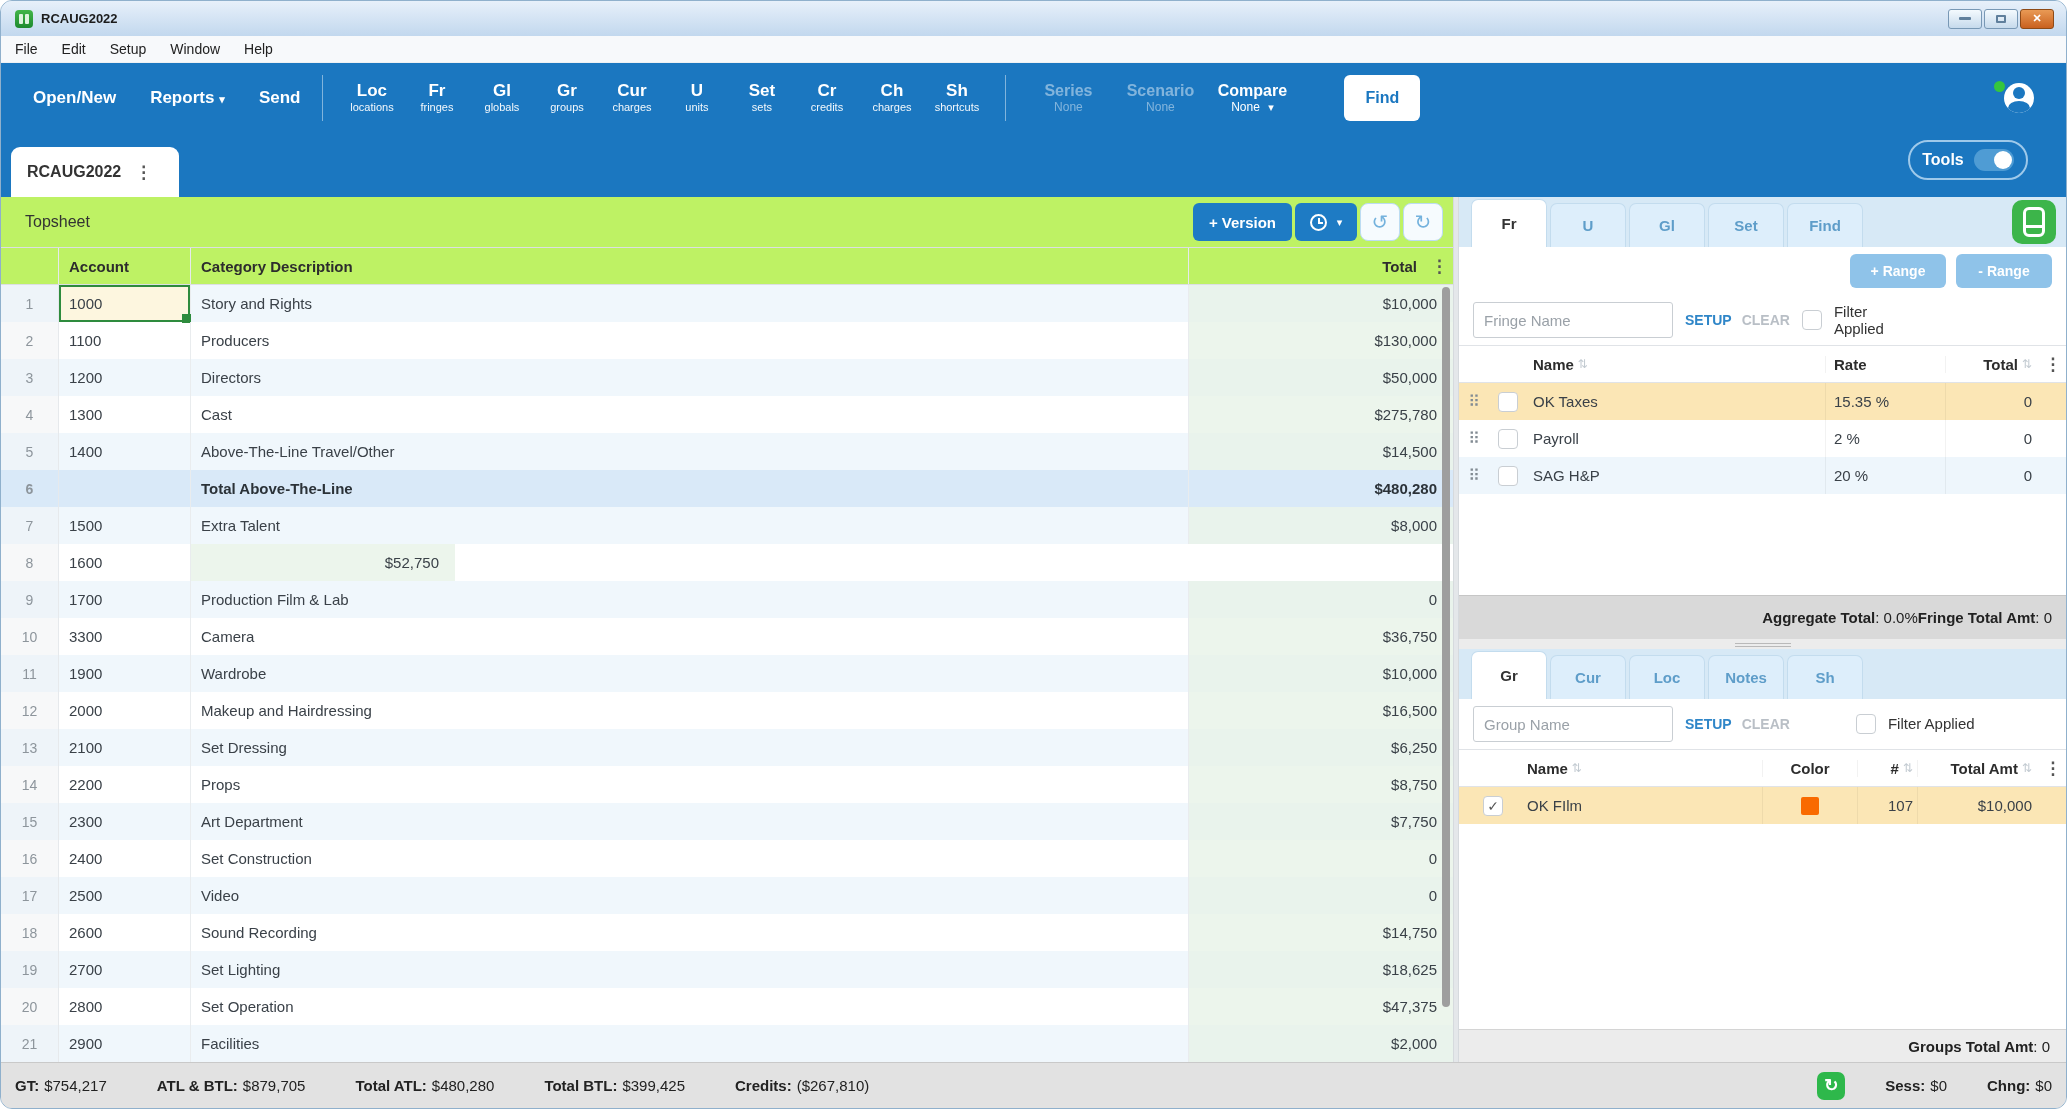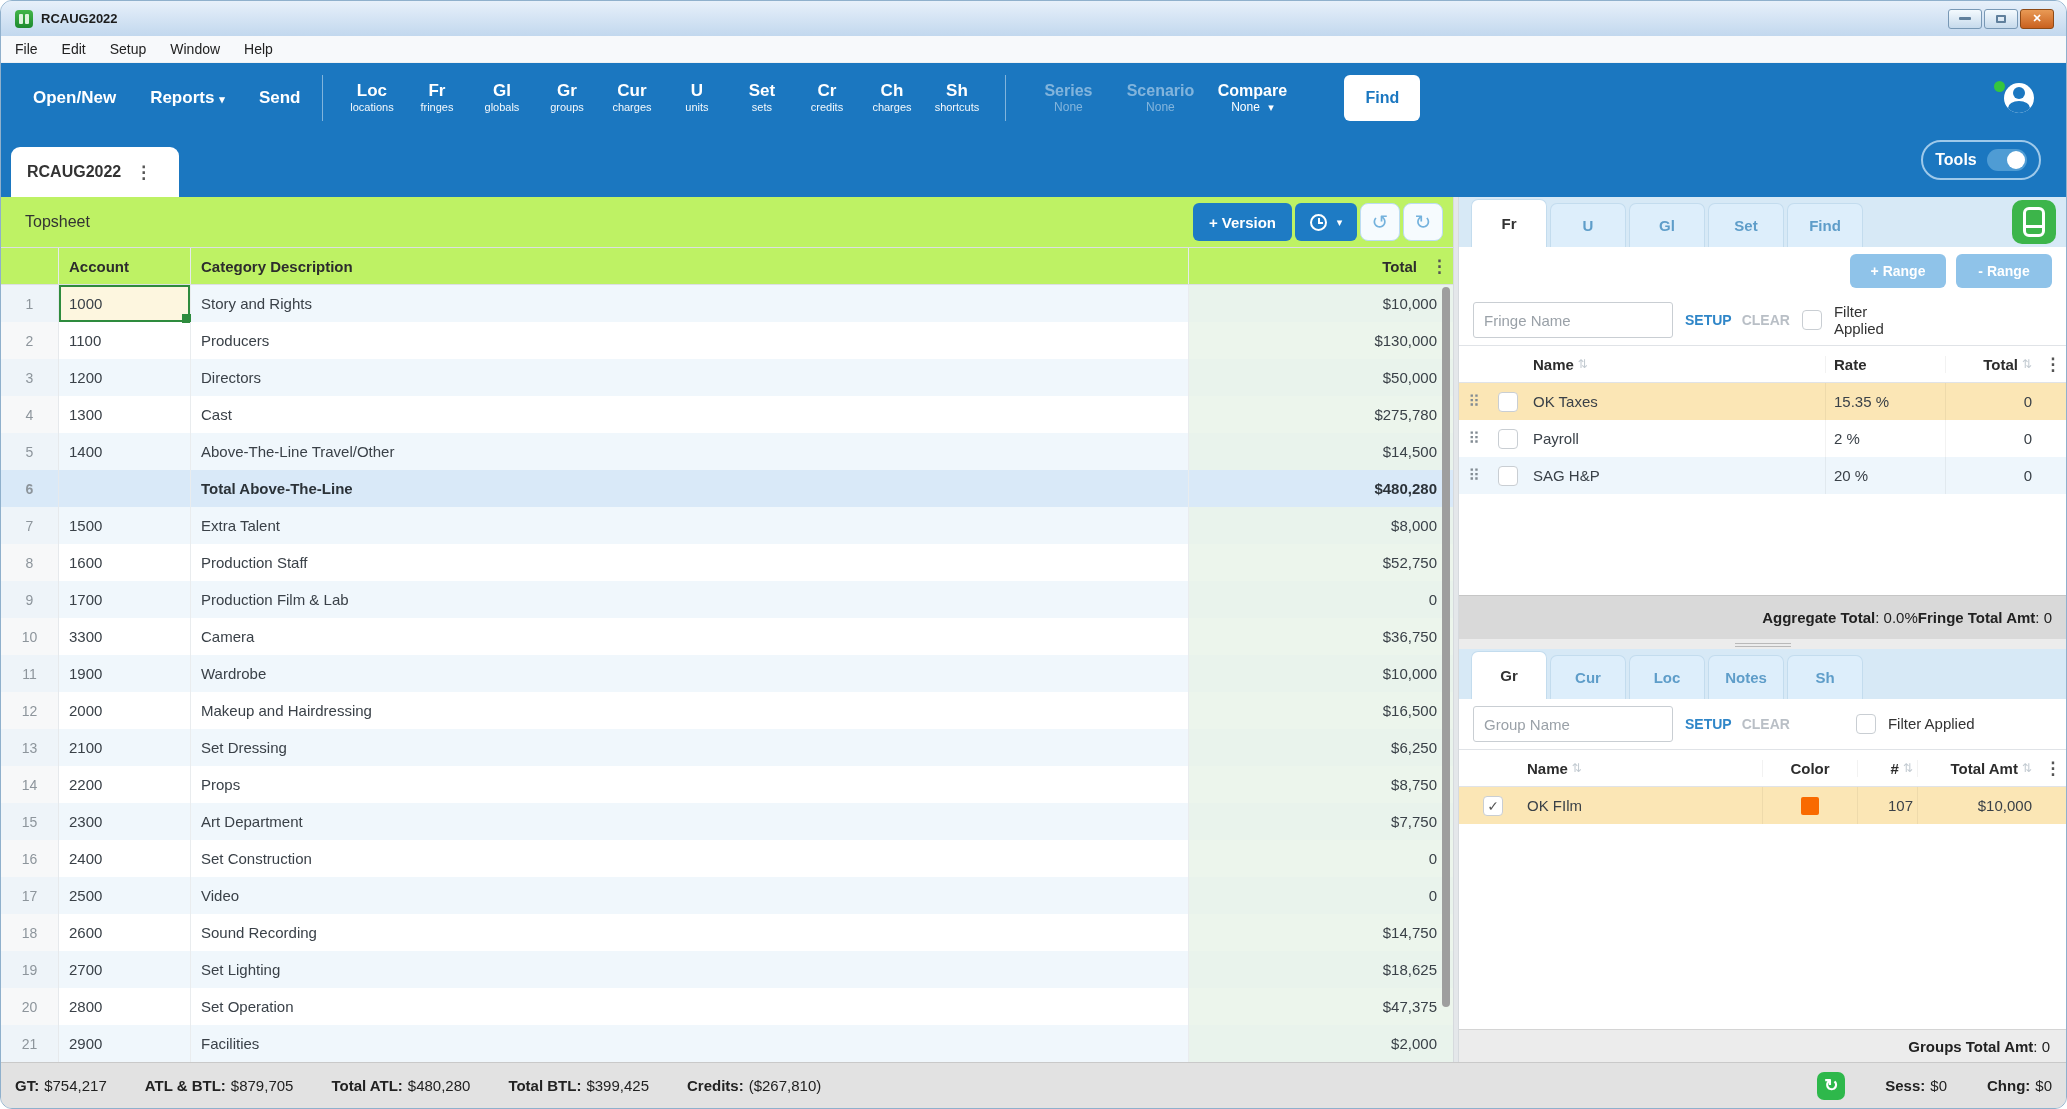--- a/index.html
+++ b/index.html
@@ -49,21 +49,21 @@
   .presence-dot{ position:absolute; left:-6px; top:0; width:11px; height:11px; border-radius:50%; background:#35c53f; }
   .avatar{ position:absolute; right:0; top:2px; width:30px; height:30px; border-radius:50%; border:0 solid #fff; background:#fff; overflow:hidden;}
   .avatar::before{ content:""; position:absolute; left:9px; top:4px; width:12px; height:12px; border-radius:50%; background:#1b77c0;}
   .avatar::after{ content:""; position:absolute; left:4px; top:18px; width:22px; height:14px; border-radius:50% 50% 0 0; background:#1b77c0;}
   
   .tabrow{ height:65px; flex:0 0 65px; background:#1b77c0; display:flex; align-items:flex-end; padding:0 20px 0 10px; position:relative;}
   .doc-tab{ background:#fff; border-radius:9px 9px 0 0; height:50px; min-width:168px; display:flex;
     align-items:center; padding:0 16px; gap:14px; }
   .doc-tab .tab-label{ font-size:16px; font-weight:bold; color:#333; }
   .kebab{ color:#555; font-size:17px; font-weight:bold; }
-  .tools-toggle{ position:absolute; right:25px; top:8px; border:2px solid #9ec9ea; border-radius:20px;
+  .tools-toggle{ position:absolute; right:38px; top:8px; border:2px solid #9ec9ea; border-radius:20px;
     height:40px; width:120px; display:flex; align-items:center; justify-content:center; gap:10px; }
   .tools-toggle .tt-label{ color:#fff; font-weight:bold; font-size:16px; }
   .switch{ width:40px; height:22px; border-radius:12px; background:#4f9cd4; position:relative; }
   .switch .knob{ position:absolute; right:2px; top:2px; width:18px; height:18px; border-radius:50%; background:#fff; }
   
   .content{ flex:1 1 auto; display:flex; min-height:0; }
   .left-pane{ width:1452px; flex:0 0 1452px; display:flex; flex-direction:column; background:#bef264; position:relative;justify-content:center; }
   .divider-v{ width:6px; flex:0 0 6px; background:#e4e7ea; border-left:1px solid #d6dade; border-right:1px solid #d6dade;}
   .right-pane{ flex:1 1 auto; display:flex; flex-direction:column; background:#fff; min-width:0;}
   
@@ -146,21 +146,21 @@
   .gbody-fill{ flex:1 1 auto; background:#fff;}
   .aggbar{ height:44px; flex:0 0 44px; background:#d9d9d9; border-top:1px solid #c6c6c6; display:flex; align-items:center;
     justify-content:flex-end; padding:0 14px; font-size:15px; color:#222;}
   .aggbar b, .gfoot b, .st-item b{ font-weight:bold; }
   .hsplit{ height:10px; flex:0 0 10px; background:#ececec; display:flex; align-items:center; justify-content:center;}
   .grip{ width:56px; height:6px; background:repeating-linear-gradient(0deg,#b9b9b9 0 1px,transparent 1px 3px);}
   .gfoot{ height:33px; flex:0 0 33px; background:#ececec; border-top:1px solid #d4d4d4; display:flex; align-items:center;
     justify-content:flex-end; padding-right:16px; font-size:15px; color:#222;}
   
   .statusbar{ height:46px; flex:0 0 46px; background:#e2e2e2; border-top:1px solid #c9c9c9; display:flex; align-items:center; padding:0 14px; font-size:15px; color:#222;}
-  .status-left{ display:flex; gap:38px; }
+  .status-left{ display:flex; gap:50px; }
   .st-item{ white-space:nowrap; }
   .st-item b{ margin-right:5px; }
   .status-right{ margin-left:auto; display:flex; align-items:center; gap:40px; }
   .sync-sq{ width:28px; height:28px; border-radius:7px; background:#2eb84b; color:#fff; display:flex; align-items:center; justify-content:center; font-size:17px; font-weight:bold;}
 </style>
 </head>
 <body>
 
 <div class="window">
 
@@ -351,21 +351,20 @@
             </div>
             <div class="c-desc">Extra Talent</div>
             <div class="c-total">$8,000</div>
           </div>
           <div class="trow">
             <div class="c-num">8</div>
             <div class="c-acct">
               <span>1600</span>
 
             </div>
-            <div class="c-desc">Production Staff</div>
             <div class="c-total">$52,750</div>
           </div>
           <div class="trow stripe">
             <div class="c-num">9</div>
             <div class="c-acct">
               <span>1700</span>
 
             </div>
             <div class="c-desc">Production Film &amp; Lab</div>
             <div class="c-total">0</div>

